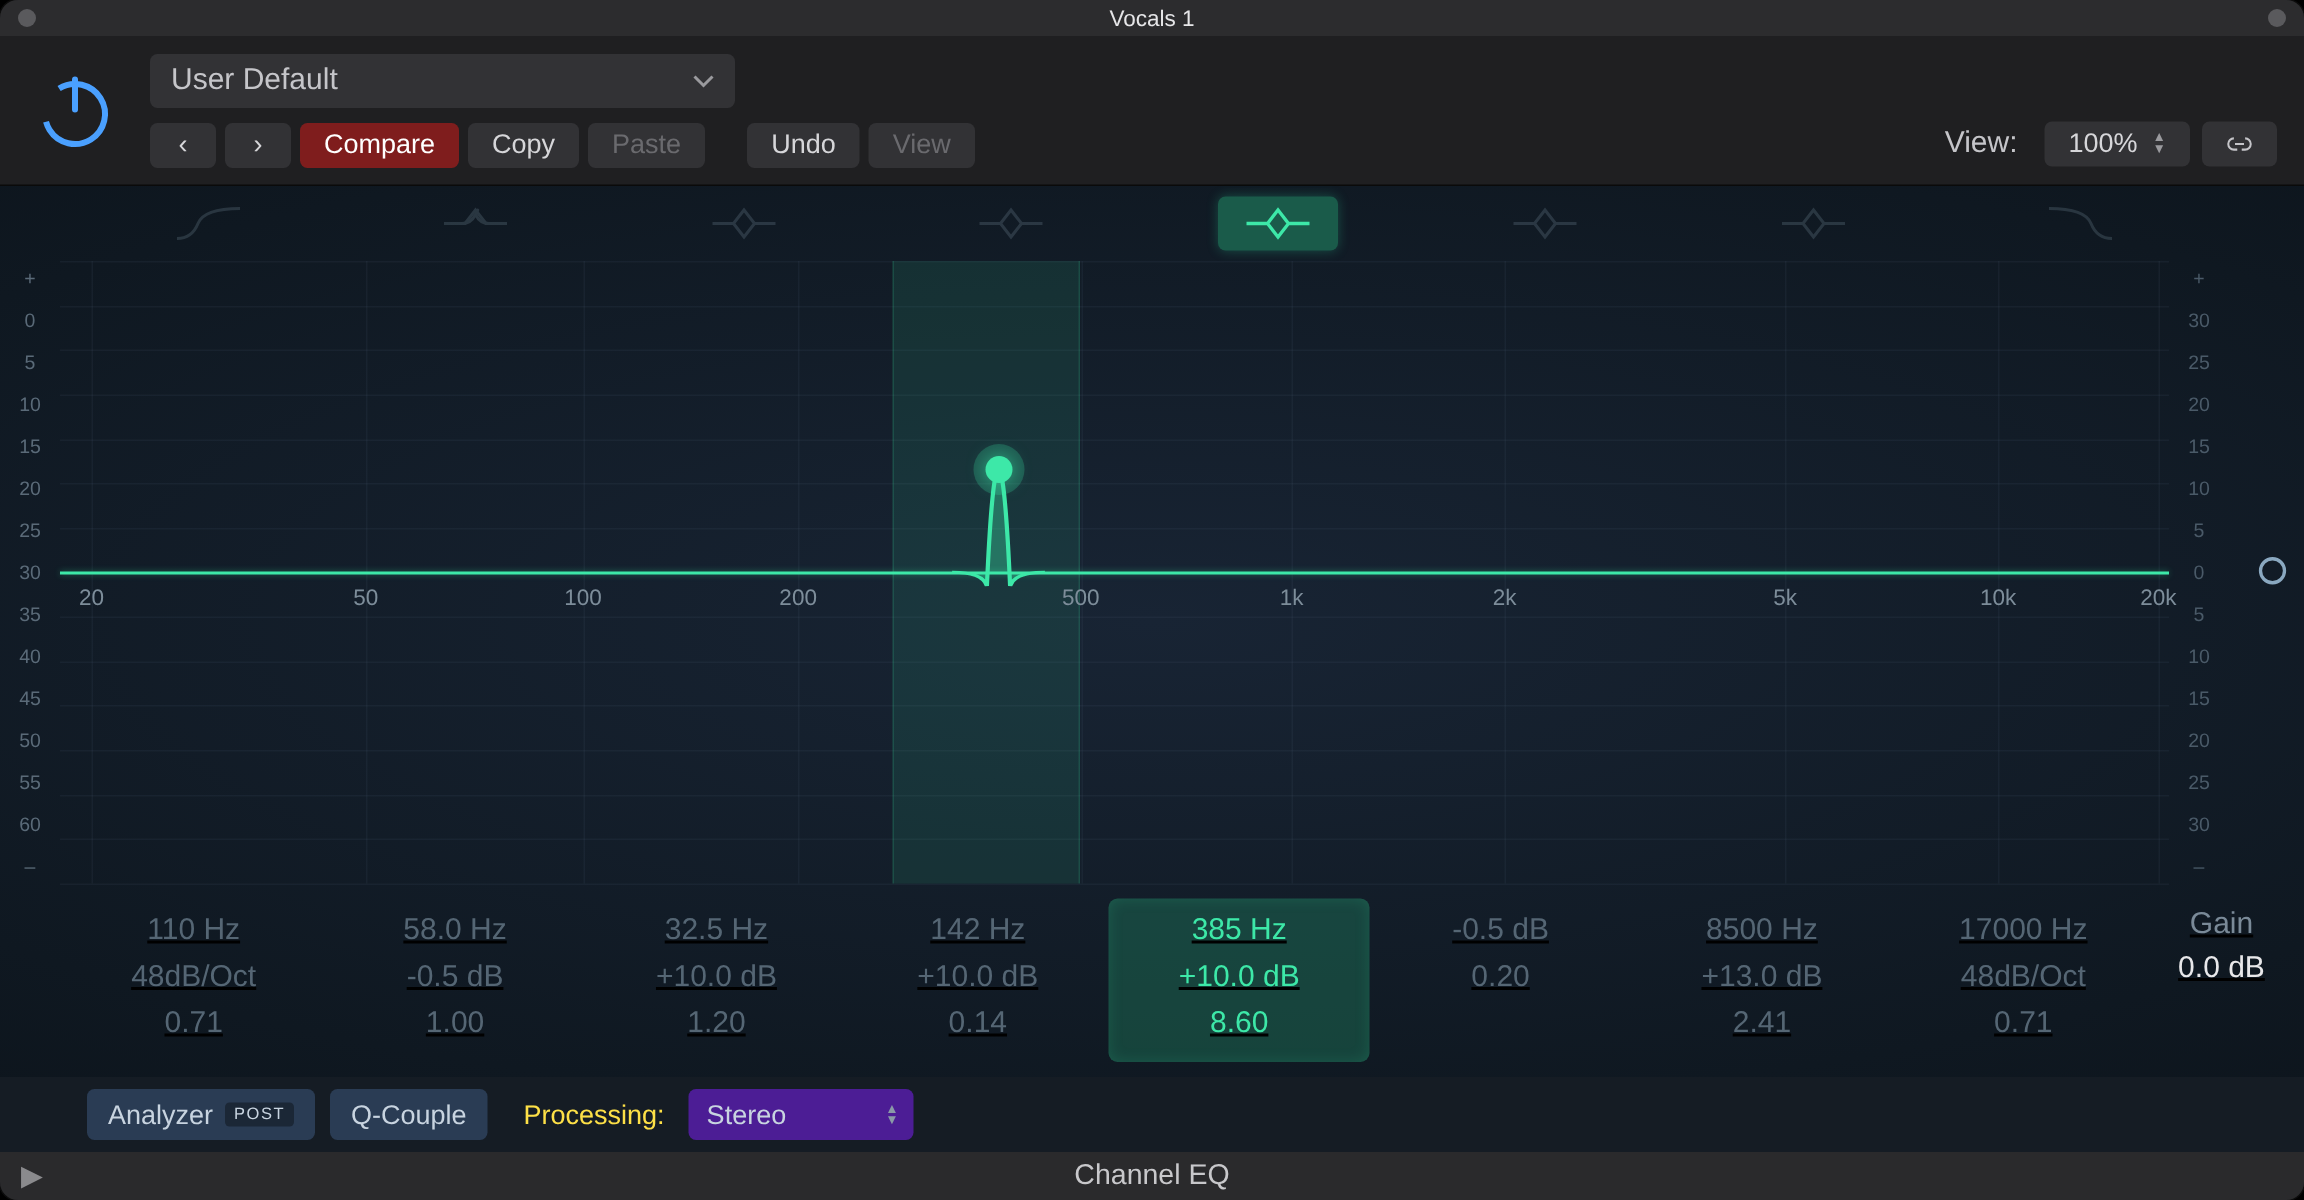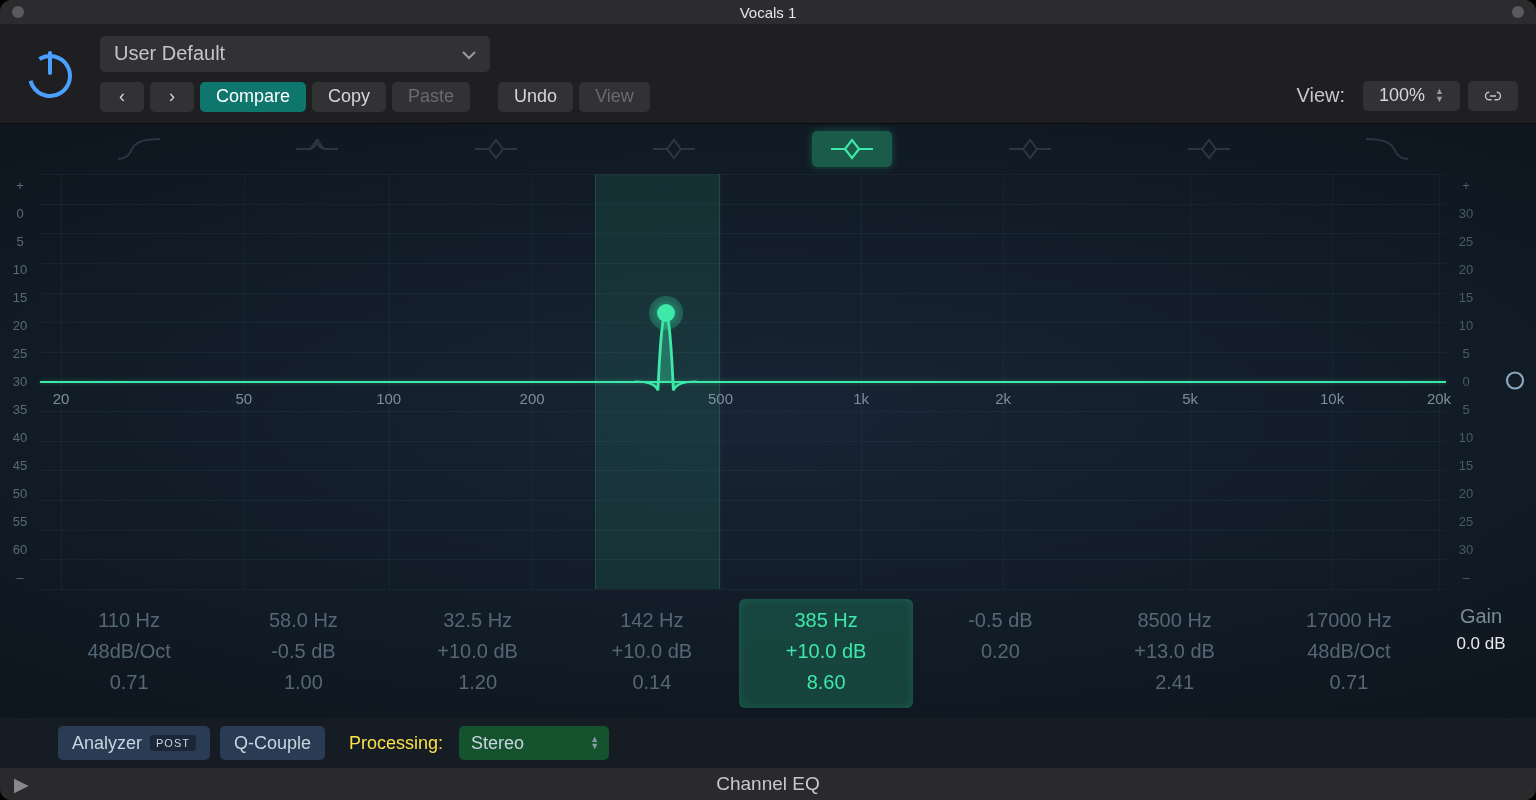--- a/index.html
+++ b/index.html
@@ -14,21 +14,21 @@
 
   
   .toolbar { height: 100px; background: #1f1f21; display: flex; align-items: center; padding: 0 18px; border-bottom: 1px solid #0a0a0a; }
   .power { width: 64px; height: 64px; display: flex; align-items: center; justify-content: center; margin-right: 18px; cursor: pointer; }
   .tb-col { display: flex; flex-direction: column; gap: 10px; }
   .preset { width: 390px; height: 36px; background: #323235; border-radius: 5px; display: flex; align-items: center; padding: 0 14px; color: #c5c5c9; font-size: 20px; cursor: pointer; position: relative; }
   .preset .chev { position: absolute; right: 14px; }
   .btn-row { display: flex; gap: 6px; }
   .btn { height: 30px; background: #323235; color: #d6d6d9; font-size: 18px; border-radius: 5px; display: flex; align-items: center; justify-content: center; padding: 0 16px; cursor: pointer; }
   .btn.nav { width: 44px; padding: 0; }
-  .btn.active { background: #0f766e; color: #fff; }
+  .btn.active { background: #7f1d1d; color: #fff; }
   .btn.disabled { color: #6a6a6e; }
   .toolbar-spacer { flex: 1; }
   .view-label { color: #c5c5c9; font-size: 20px; margin-right: 10px; }
   .link-btn { width: 50px; }
 
   
   .eq-area { flex: 1; background: radial-gradient(ellipse 110% 85% at 50% 45%, #182434 0%, #0f1821 60%, #0a1016 100%); position: relative; display: flex; flex-direction: column; }
   .band-icons { height: 50px; display: flex; padding: 0 60px 0 50px; }
   .band-icon { flex: 1; display: flex; align-items: center; justify-content: center; cursor: pointer; position: relative; }
   .band-icon.dim svg { opacity: 0.22; }
@@ -49,33 +49,33 @@
   .zero-line { height: 2px; background: #3de8a8; box-shadow: 0 0 4px rgba(61,232,168,0.4); width: 100%; }
   .x-labels { position: absolute; left: 0; right: 0; top: 52%; display: flex; color: #7d8d9a; font-size: 15px; pointer-events: none; }
   .x-label { position: absolute; transform: translateX(-50%); }
 
   .band-highlight { position: absolute; top: 0; bottom: 0; background: rgba(61,232,168,0.10); border-left: 1px solid rgba(61,232,168,0.15); border-right: 1px solid rgba(61,232,168,0.15); }
 
   .eq-curve { position: absolute; left: 0; top: 0; width: 100%; height: 100%; pointer-events: none; }
   .eq-node { position: absolute; width: 18px; height: 18px; border-radius: 50%; background: #3de8a8; transform: translate(-50%,-50%); box-shadow: 0 0 0 8px rgba(61,232,168,0.22), 0 0 12px rgba(61,232,168,0.6); cursor: grab; }
 
   
-  .band-params { display: flex; padding: 10px 10px 10px 42px; }
+  .band-params { display: flex; padding: 10px 10px 10px 42px; text-decoration: underline; }
   .band-col { flex: 1; text-align: center; color: #556674; font-size: 20px; line-height: 1.55; cursor: pointer; border-radius: 6px; padding: 6px 4px 10px 4px; }
   .band-col.active-param { background: rgba(30,120,90,0.45); color: #3de8a8; box-shadow: 0 0 10px rgba(61,232,168,0.15) inset; }
   .gain-col { width: 90px; text-align: center; padding: 6px 4px; }
   .gain-col .label { color: #7a8a98; font-size: 20px; }
-  .gain-col .value { color: #e8e8ea; font-size: 17px; margin-top: 6px; }
+  .gain-col .value { color: #e8e8ea; font-size: 20px; margin-top: 6px; }
 
   
   .bottom-bar { height: 50px; background: #151c24; display: flex; align-items: center; padding: 0 58px; gap: 10px; }
   .bottom-btn { height: 34px; background: #2a3c54; color: #c8d4e0; font-size: 18px; border-radius: 5px; display: flex; align-items: center; padding: 12px 14px; gap: 8px; cursor: pointer; }
   .badge { background: rgba(0,0,0,0.35); font-size: 11px; letter-spacing: 1px; padding: 2px 6px; border-radius: 3px; }
   .proc-label { color: #fde047; font-size: 18px; margin-left: 14px; margin-right: 6px; }
-  .select { height: 34px; min-width: 150px; background: #14532d; color: #c8d4e0; font-size: 18px; border-radius: 5px; display: flex; align-items: center; padding: 0 12px; position: relative; cursor: pointer; }
+  .select { height: 34px; min-width: 150px; background: #4c1d95; color: #c8d4e0; font-size: 18px; border-radius: 5px; display: flex; align-items: center; padding: 0 12px; position: relative; cursor: pointer; }
   .select .arrows { position: absolute; right: 10px; display: flex; flex-direction: column; font-size: 9px; color: #8a9aa8; line-height: 0.8; }
 
   
   .footer { height: 32px; background: #2a2a2c; display: flex; align-items: center; justify-content: center; position: relative; color: #c8c8cb; font-size: 19px; }
   .footer .play { position: absolute; left: 14px; color: #8a8a8d; }
 </style>
 </head>
 <body>
 
 <div class="window">

